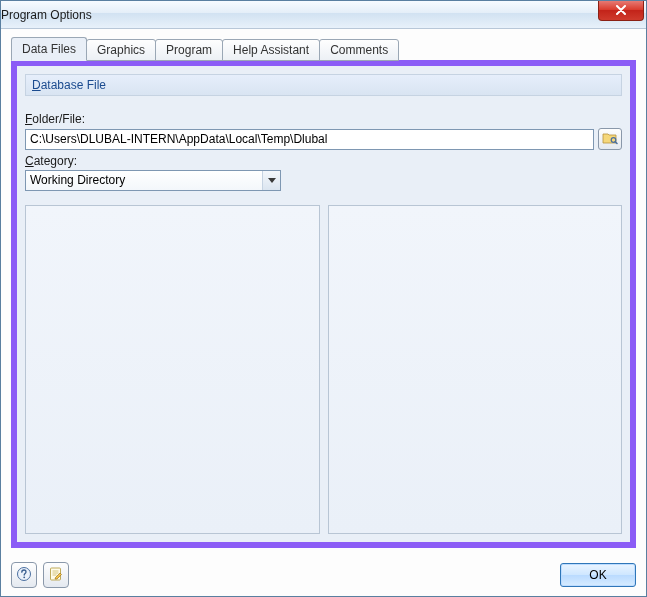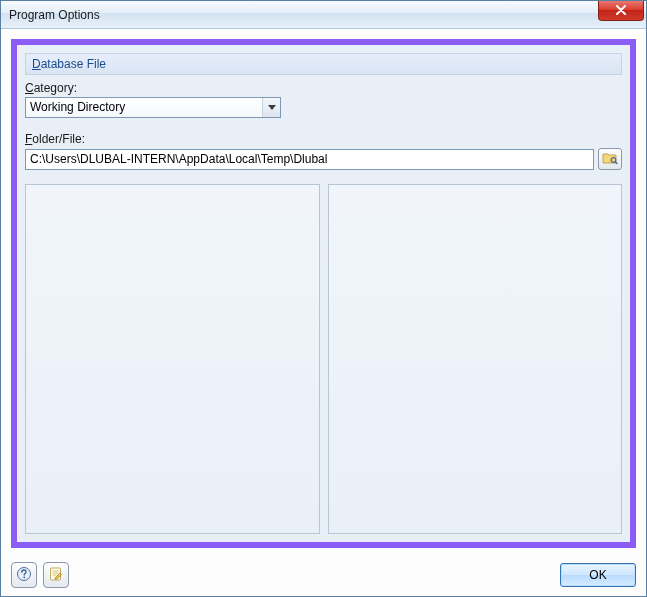--- a/index.html
+++ b/index.html
@@ -20,21 +20,21 @@
     border: 1px solid #5a7fa0;
     display: flex;
     flex-direction: column;
   }
   .titlebar {
     height: 28px;
     background: linear-gradient(to bottom, #f7fbff 0%, #e4eef8 45%, #d2e2f2 46%, #e8f1fa 100%);
     border-bottom: 1px solid #b8c7d8;
     display: flex;
     align-items: center;
-    padding: 0 0 0 8px;
+    padding: 0 0 0 0;
     position: relative;
   }
   .titlebar .title {
     color: #1a1a1a;
     font-size: 12px;
   }
   .close-btn {
     position: absolute;
     right: 2px;
     top: 0;
@@ -213,55 +213,62 @@
       <span>
         <svg viewBox="0 0 12 10">
             <path d="M2 1 L10 9 M10 1 L2 9" stroke="#fff" stroke-width="2" stroke-linecap="round" fill="none"></path>
           </svg>
       </span>
     </div>
   </div>
 
   <div class="content">
 
+    <div class="tabstrip">
+      <div class="tab active"><span>Data Files</span></div>
+      <div class="tab"><span>Graphics</span></div>
+      <div class="tab"><span>Program</span></div>
+      <div class="tab"><span>Help Assistant</span></div>
+      <div class="tab"><span>Comments</span></div>
+    </div>
 
     <div class="tab-panel">
 
       <div class="panel-header">
         <u>D</u><span>atabase File</span>
-      </div>
-
-      <div class="form-row">
-        <span class="label"><u>C</u><span>ategory:</span></span>
-        <div class="select-wrap">
-          <div class="select">Working Directory</div>
-          <div class="select-arrow">
-            <svg viewBox="0 0 8 6">
-                <path d="M0 0 L8 0 L4 5 Z" fill="#3a3a3a"></path>
-              </svg>
-          </div>
-        </div>
       </div>
 
       <div class="form-row" style="margin-top:10px">
         <span class="label"><u>F</u><span>older/File:</span></span>
         <div class="path-row">
           <div class="textfield">C:\Users\DLUBAL-INTERN\AppData\Local\Temp\Dlubal</div>
           <div class="browse-btn">
             <span>
               <svg viewBox="0 0 16 14">
                 <path d="M1 3 L6 3 L7 4 L14 4 L14 12 L1 12 Z" fill="#f5d77a" stroke="#b8923d" stroke-width="0.8"></path>
                 <circle cx="11.5" cy="9" r="2.3" fill="none" stroke="#4a6fa0" stroke-width="1.2"></circle>
                 <path d="M13.2 10.7 L15 12.5" stroke="#4a6fa0" stroke-width="1.5" stroke-linecap="round"></path>
               </svg>
             </span>
           </div>
         </div>
       </div>
 
+      <div class="form-row">
+        <span class="label"><u>C</u><span>ategory:</span></span>
+        <div class="select-wrap">
+          <div class="select">Working Directory</div>
+          <div class="select-arrow">
+            <svg viewBox="0 0 8 6">
+                <path d="M0 0 L8 0 L4 5 Z" fill="#3a3a3a"></path>
+              </svg>
+          </div>
+        </div>
+      </div>
+
       <div class="panes">
         <div class="pane"></div>
         <div class="pane"></div>
       </div>
 
     </div>
   </div>
 
   <div class="footer">
     <div class="footer-left">

